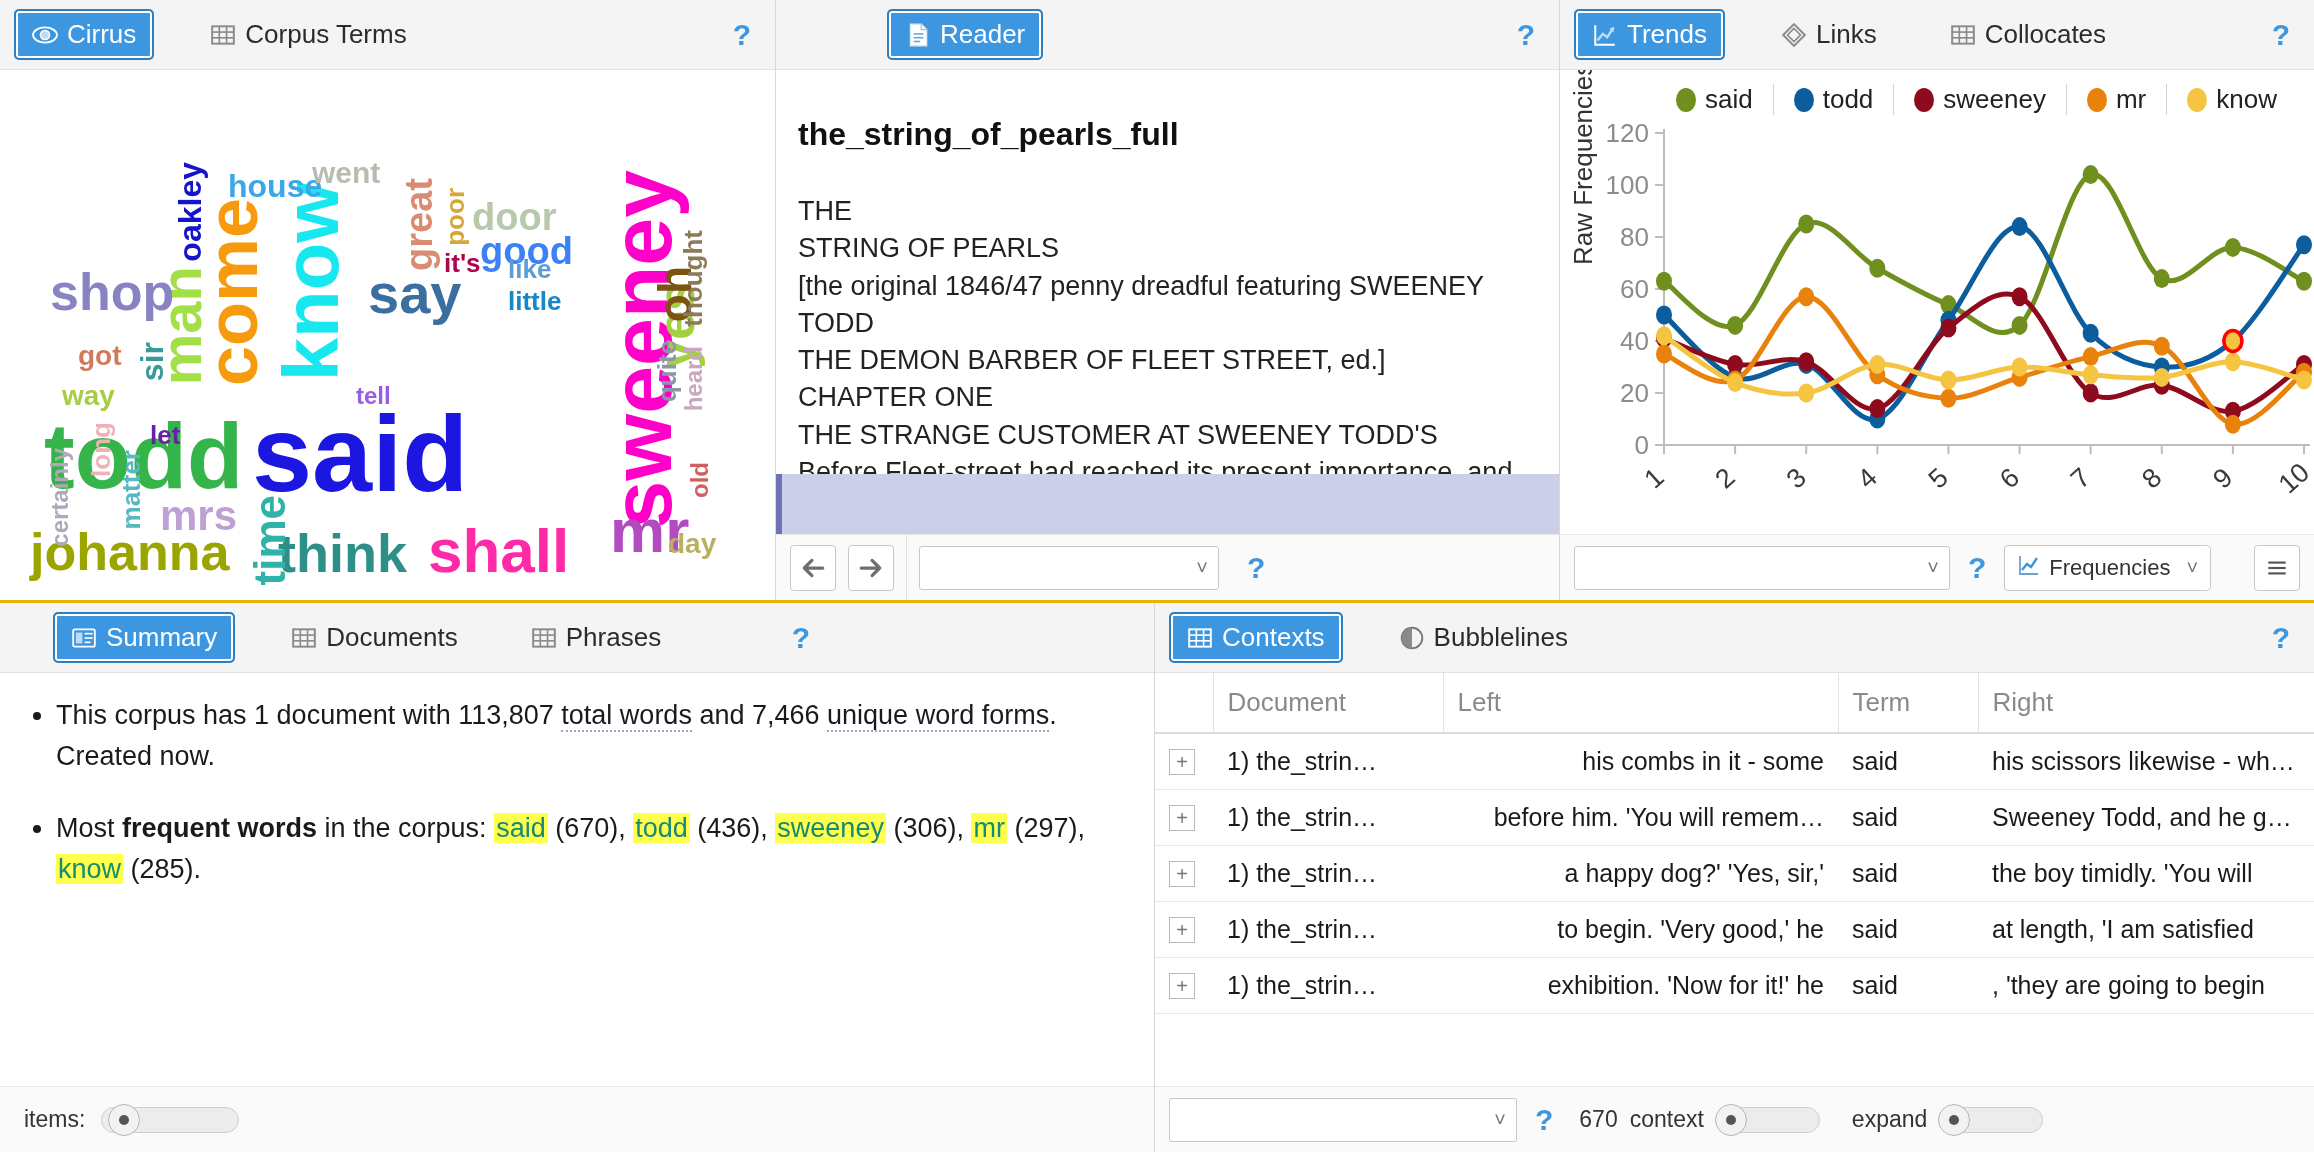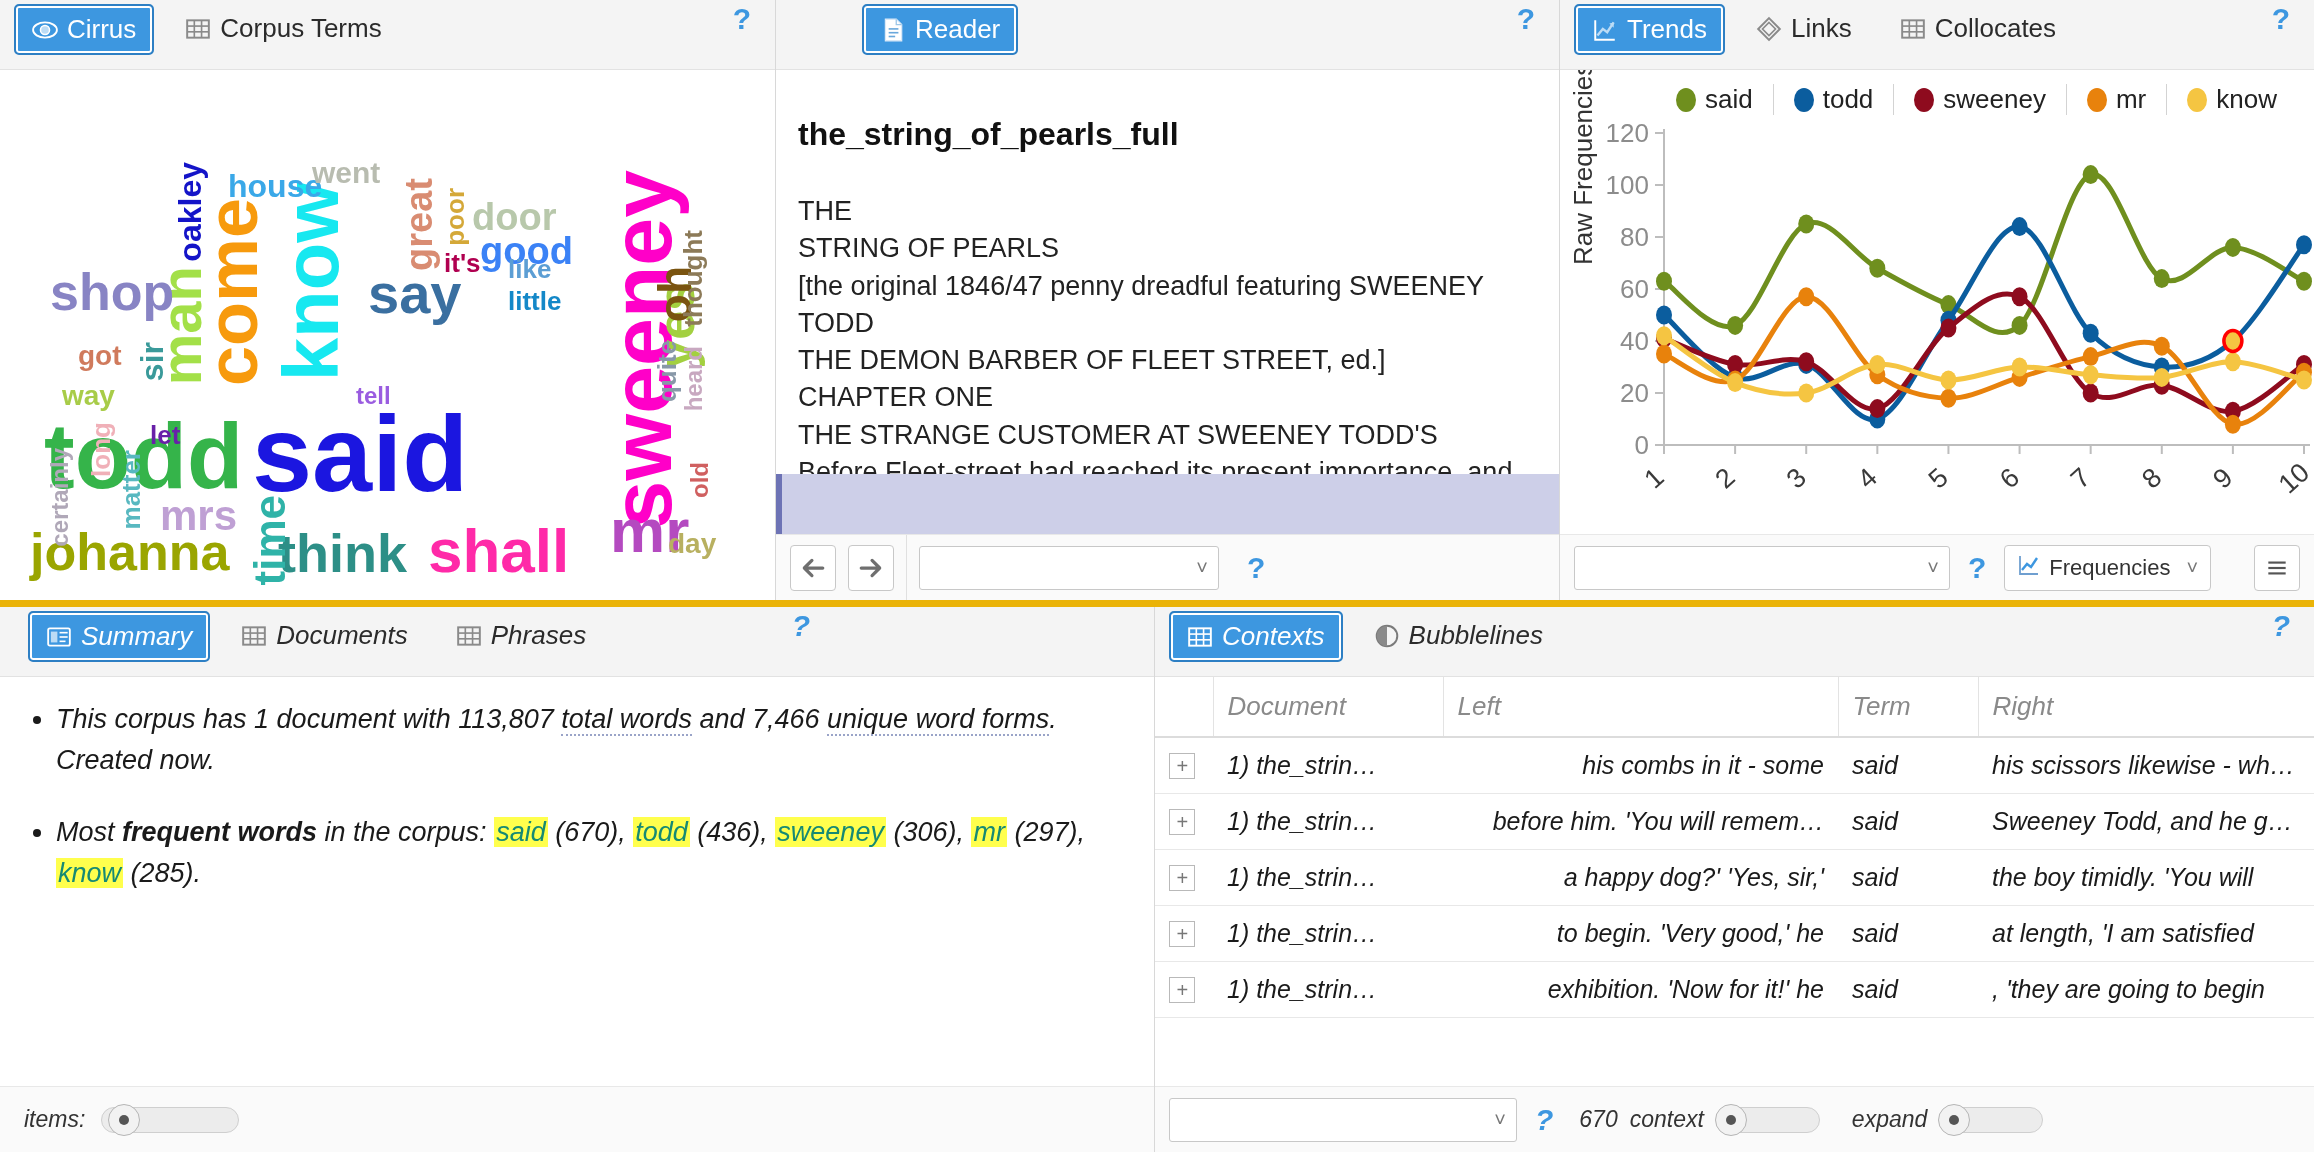--- a/index.html
+++ b/index.html
@@ -10,22 +10,23 @@
     background: #ffffff;
     overflow: hidden;
   }
   .app { width: 2314px; height: 1152px; display: flex; flex-direction: column; background:#fff; }
 
   
   .row { display: flex; width: 100%; }
   .panel { display: flex; flex-direction: column; background: #fff; position: relative; }
   .panel-header {
     height: 70px; min-height:70px; background: #f4f4f4;
-    display: flex; align-items: flex-start; padding: 4px 14px;
+    display: flex; align-items: center; padding: 4px 14px;
     border-bottom: 1px solid #e2e2e2;
+    gap: 25px;
   }
   .tab {
     display: inline-flex; align-items: center; gap: 9px;
     padding: 8px 16px; margin-right: 14px; border-radius: 5px;
     font-size: 26px; color: #2b2b2b; cursor: pointer; white-space: nowrap;
     border: 1px solid transparent;
   }
   .tab.active {
     background: #3d97e0; color: #fff;
     border: 2px solid #2d7fc4;
@@ -107,21 +108,21 @@
   .legend-dot { width: 20px; height: 24px; border-radius: 50%; display:inline-block; }
   .chart-wrap { position: relative; width: 754px; height: 480px; }
   .chart-wrap svg { display:block; }
   .ylabel {
     position:absolute; left: 8px; top: 150px;
     transform: rotate(-90deg); transform-origin: left top;
     font-size: 26px; color: #333; white-space: nowrap;
   }
 
   
-  .lower { flex: 1; display:flex; border-top: 7px solid #eab308; font-style: italic; }
+  .lower { flex: 1; display:flex; border-top: 3px solid #eab308; }
   #summary-panel { width: 1155px; border-right: 1px solid #d8d8d8; }
   #contexts-panel { flex: 1; }
   .summary-body { padding: 22px 26px 0 26px; font-size: 27px; color:#1a1a1a; line-height:1.5; }
   .summary-body ul { margin: 0; padding-left: 30px; }
   .summary-body li { margin-bottom: 32px; }
   .dotted { border-bottom: 2px dotted #9aa4c8; }
   .hl { background: #ffff4d; color:#168a73; padding: 0 2px; }
   .b { font-weight: bold; }
 
   

